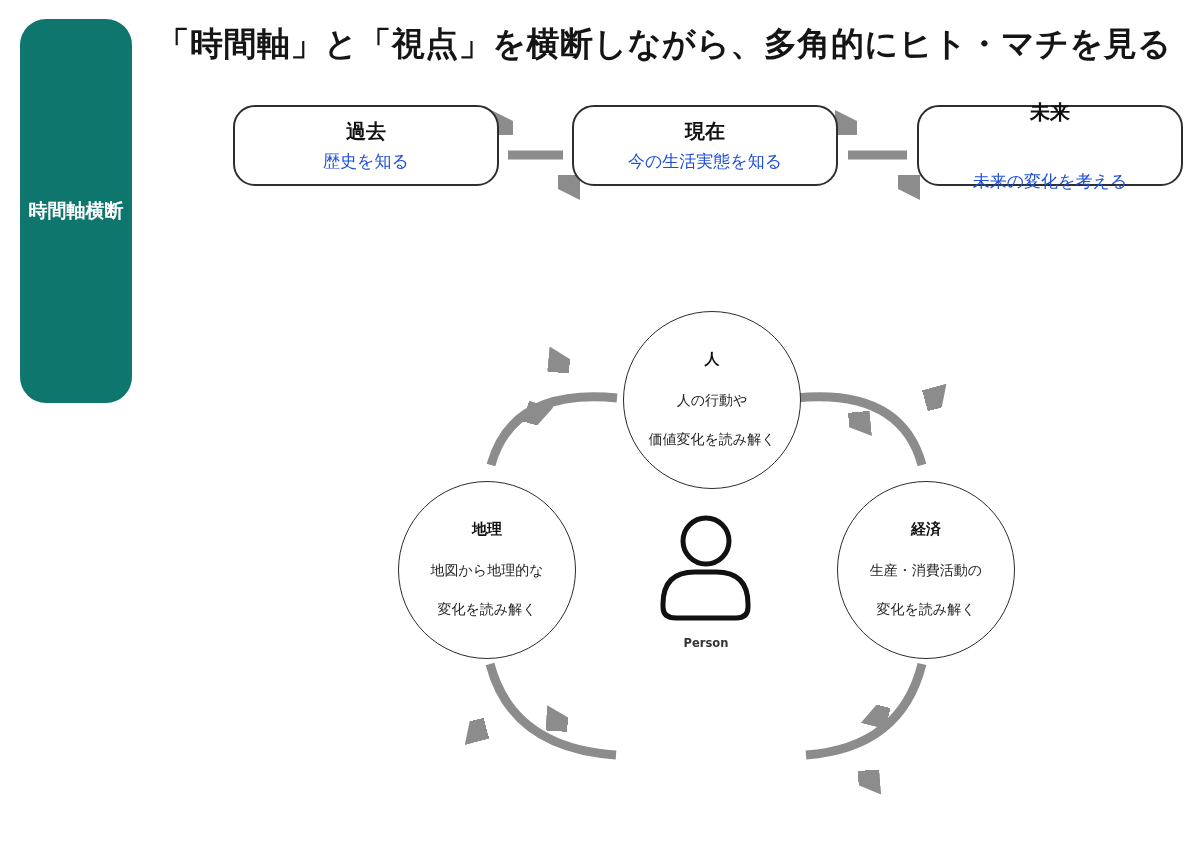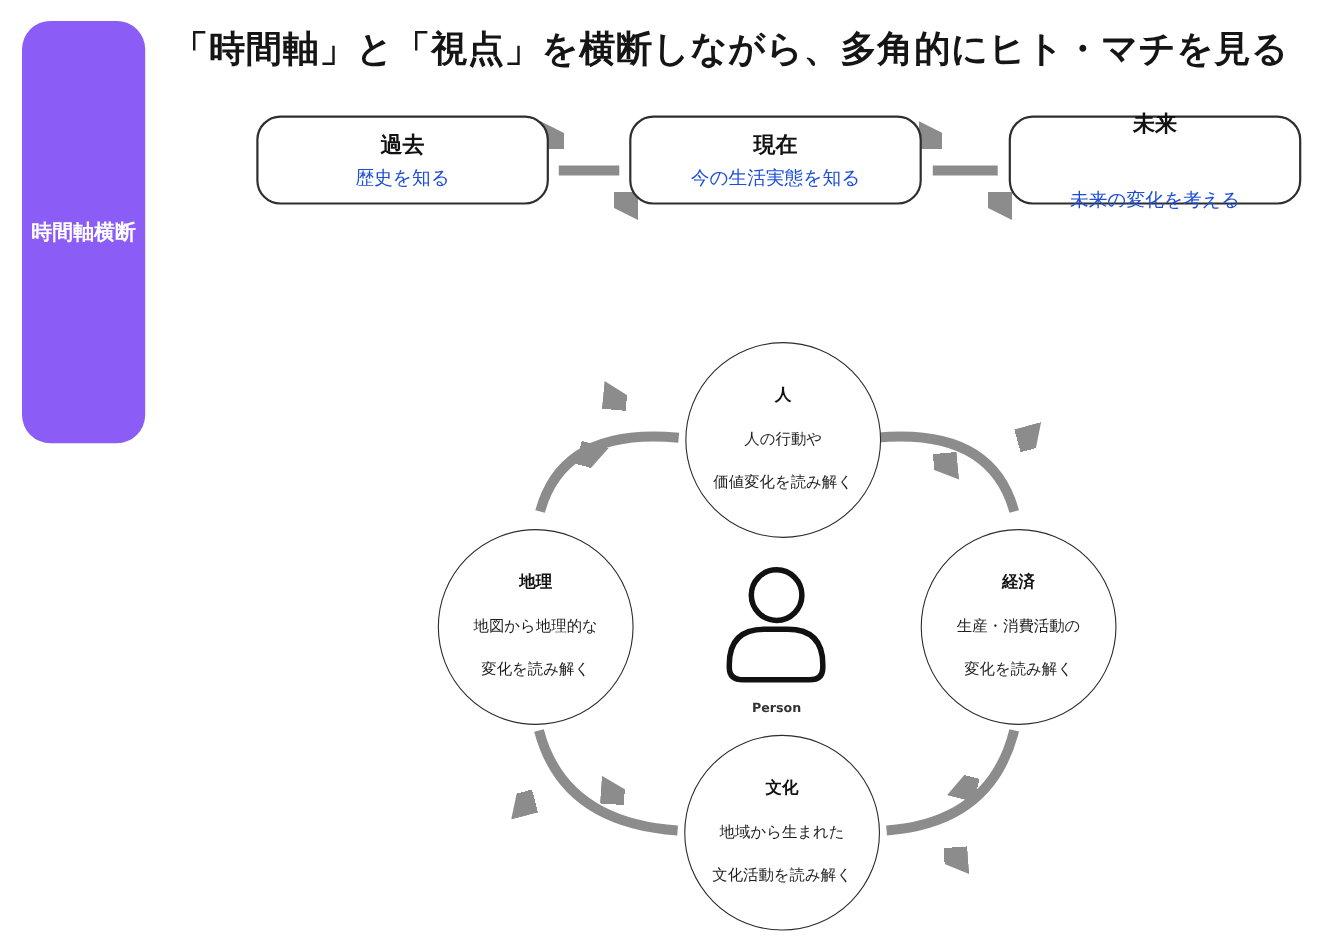--- a/index.html
+++ b/index.html
@@ -8,21 +8,21 @@
 
   
   .svg-layer{position:absolute;left:0;top:0;z-index:1;}
 
   
   .main-title{position:absolute;left:132px;right:4px;top:22px;z-index:2;
     text-align:center;font-size:33px;font-weight:bold;color:#151515;letter-spacing:.5px;}
 
   
   .side-panel{position:absolute;left:20px;width:112px;height:384px;z-index:2;
-    background:#8b5cf6;border-radius:26px;display:flex;align-items:center;justify-content:center;}
+    background:#0f766e;border-radius:26px;display:flex;align-items:center;justify-content:center;}
   .side-panel.p1{top:19px;}
   .side-panel.p2{top:456px;}
   .side-panel .lbl{color:#ffffff;font-weight:bold;font-size:19px;white-space:nowrap;}
 
   
   .tbox{position:absolute;top:105px;width:266px;height:81px;z-index:2;box-sizing:border-box;
     background:#ffffff;border:2px solid #2e2e2e;border-radius:22px;
     display:flex;flex-direction:column;align-items:center;justify-content:center;gap:5px;}
   .tbox.b1{left:233px;} .tbox.b2{left:572px;} .tbox.b3{left:917px;gap:44px;}
   .tbox .t{font-size:20px;font-weight:bold;color:#111;}
@@ -93,25 +93,20 @@
   <div class="pcircle top">
     <div class="name">人</div>
     <div class="line">人の行動や</div>
     <div class="line">価値変化を読み解く</div>
   </div>
   <div class="pcircle right">
     <div class="name">経済</div>
     <div class="line">生産・消費活動の</div>
     <div class="line">変化を読み解く</div>
   </div>
-  <div class="pcircle bottom">
-    <div class="name">文化</div>
-    <div class="line">地域から生まれた</div>
-    <div class="line">文化活動を読み解く</div>
-  </div>
   <div class="pcircle left">
     <div class="name">地理</div>
     <div class="line">地図から地理的な</div>
     <div class="line">変化を読み解く</div>
   </div>
 
   <div class="person-label">Person</div>
 
 </div>
 

